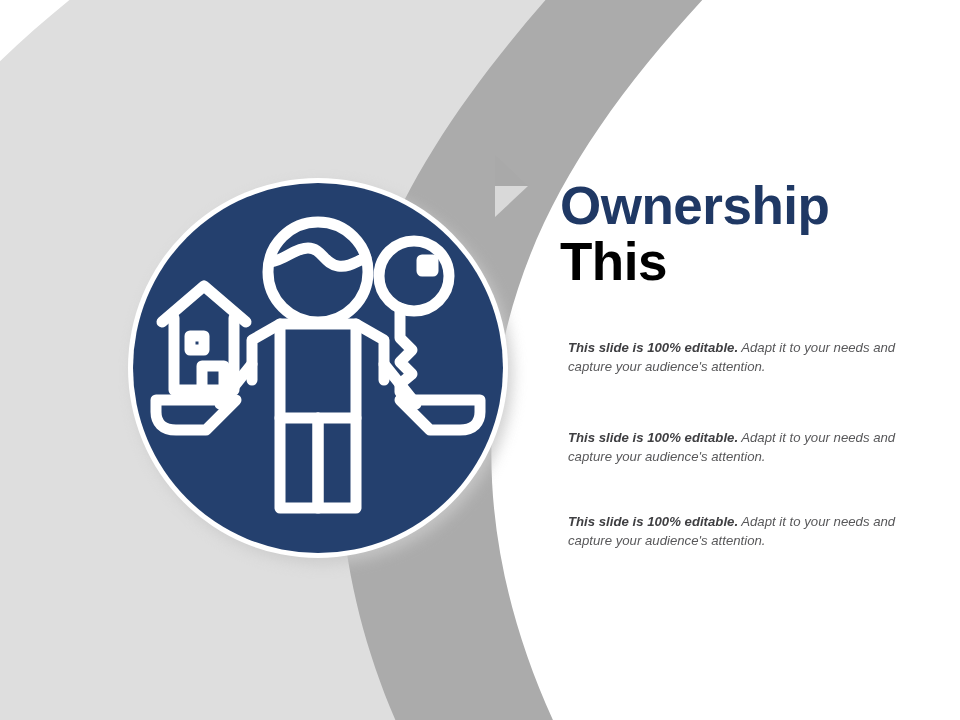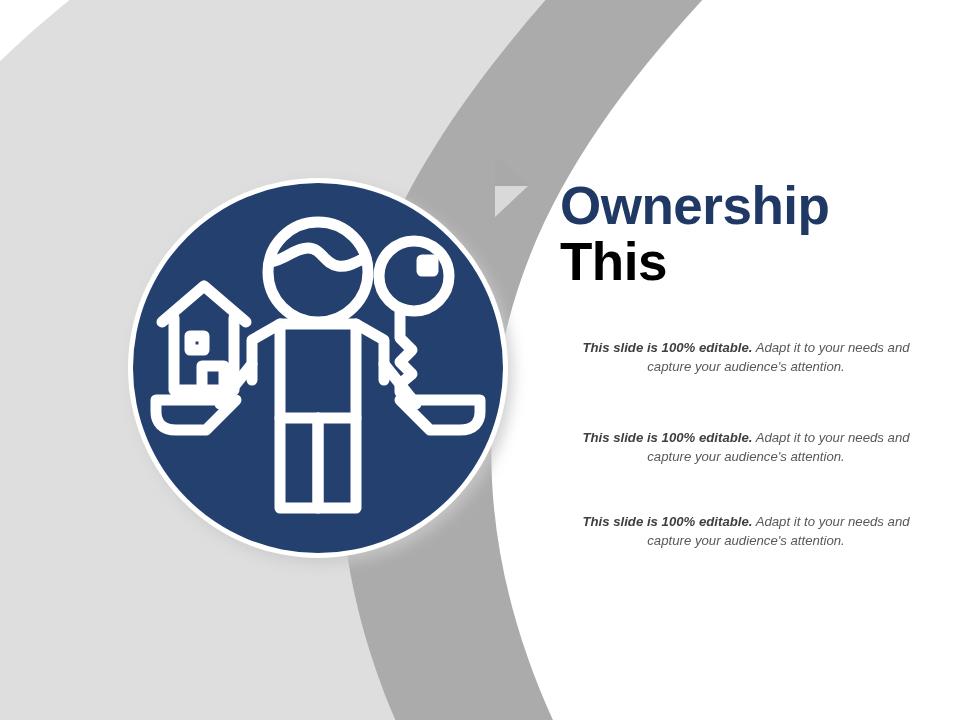--- a/index.html
+++ b/index.html
@@ -101,21 +101,20 @@
   .title-secondary { color: #000000; }
 
   .body-block {
     position: absolute;
     left: 76px;
     width: 356px;
     font-size: 13.2px;
     line-height: 1.42;
     font-style: italic;
     color: #58585a;
-    text-align: center;
   }
   #body-block-1 { top: 176px; }
   #body-block-2 { top: 266px; }
   #body-block-3 { top: 350px; }
   .body-lead {
     font-weight: bold;
     font-style: italic;
     color: #3f3f42;
   }
 </style>

